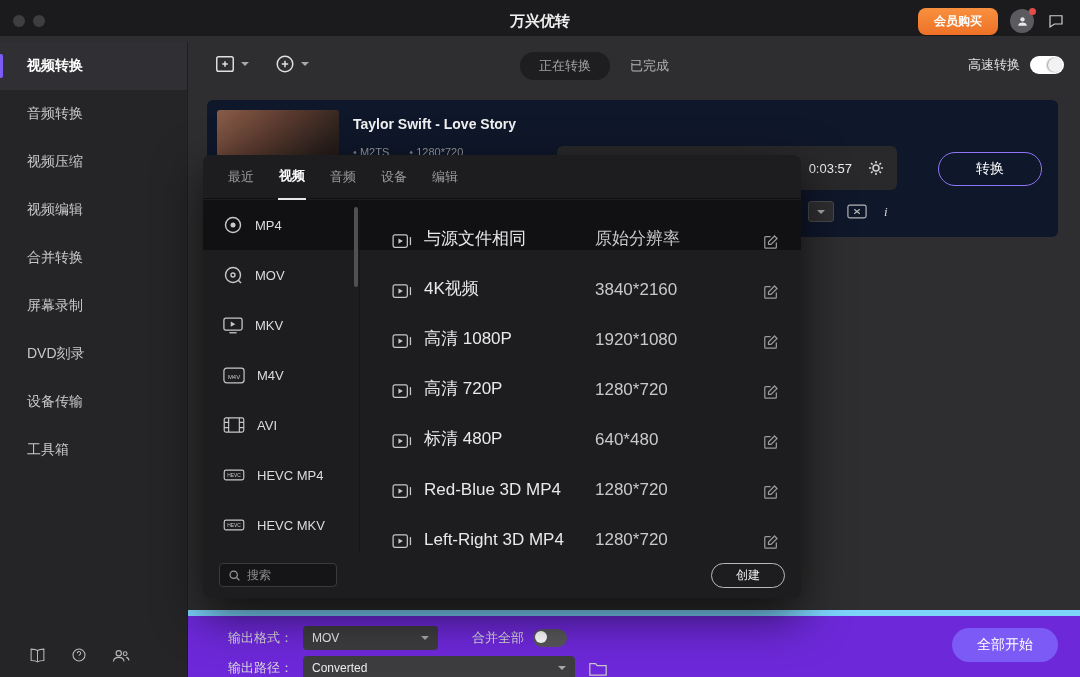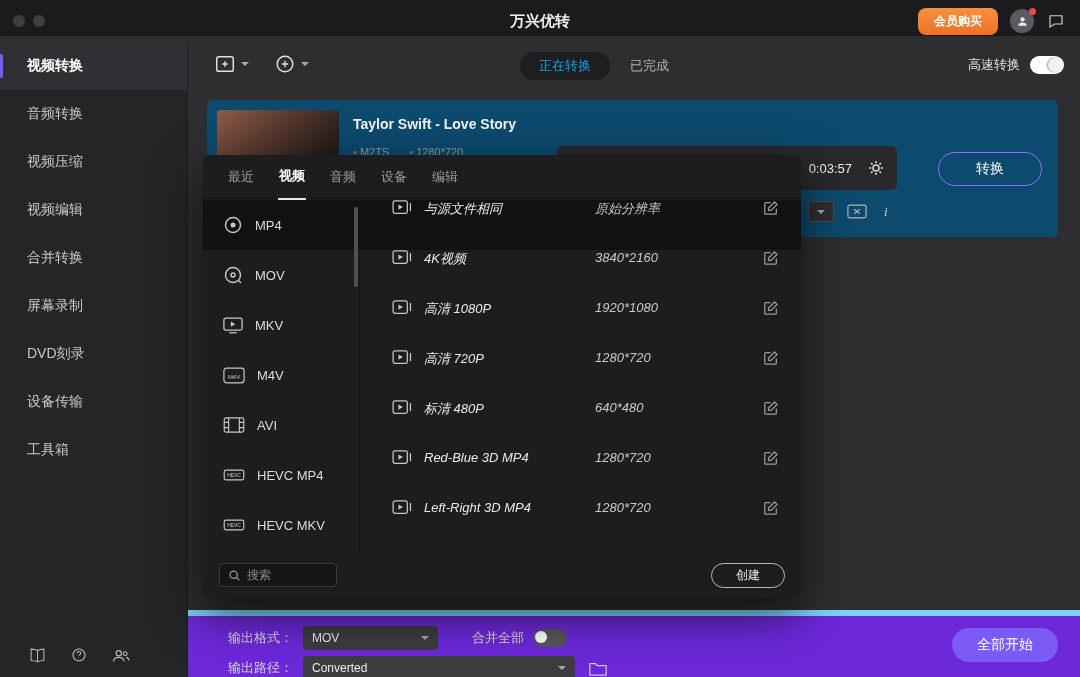--- a/index.html
+++ b/index.html
@@ -27,29 +27,29 @@
   .side-item.active::before { content:""; position:absolute; left:0; top:12px; bottom:12px; width:3px; background:#7c5af5; border-radius:0 2px 2px 0; }
   .side-bottom { position:absolute; left:0; bottom:14px; width:100%; display:flex; gap:25px; padding-left:29px; }
   .side-bottom .ic { cursor:pointer; display:flex; align-items:center; }
   
   .main { position:absolute; left:188px; top:42px; right:0; bottom:0; background:#2e2e30; }
   .src-btn { position:absolute; top:11px; display:flex; align-items:center; gap:5px; cursor:pointer; }
   .src-file { left:26px; } .src-device { left:86px; }
   .caret { width:0; height:0; border-left:4px solid transparent; border-right:4px solid transparent; border-top:4px solid #a8a8aa; }
   .segmented { position:absolute; left:332px; top:10px; display:flex; align-items:center; gap:14px; }
   .seg-tab { font-size:13px; color:#b3b3b5; padding:5px 6px; cursor:pointer; }
-  .seg-tab.active { background:#1e1e20; border-radius:14px; padding:5px 19px; color:#0ea5e9; }
+  .seg-tab.active { background:#1e1e20; border-radius:14px; padding:5px 19px; color:#a3a3a3; }
   .speed { position:absolute; right:16px; top:14px; display:flex; align-items:center; gap:10px; font-size:13px; color:#e2e2e4; }
   .toggle { width:34px; height:18px; border-radius:9px; position:relative; cursor:pointer; }
   .toggle.on  { background:#ffffff; }
   .toggle.on  .knob { position:absolute; right:2px; top:2px; width:14px; height:14px; border-radius:50%; background:#f2f2f2; box-shadow:-1px 0 2px rgba(0,0,0,.45); }
   .toggle.off { background:#57575b; }
   .toggle.off .knob { position:absolute; left:2px; top:2px; width:12px; height:12px; border-radius:50%; background:#fff; }
   
-  .card { position:absolute; left:19px; top:58px; width:851px; height:137px; background:#0c4a6e; border-radius:6px; }
+  .card { position:absolute; left:19px; top:58px; width:851px; height:137px; background:#0f172a; border-radius:6px; }
   .thumb { position:absolute; left:10px; top:10px; width:122px; height:68px; border-radius:3px;
     background:linear-gradient(135deg,#8a5c48 0%,#5a3a2f 40%,#2c211d 75%,#191413 100%); }
   .card-title { position:absolute; left:146px; top:16px; font-size:14px; font-weight:700; color:#f2f2f2; }
   .card-meta { position:absolute; left:146px; top:46px; display:flex; gap:20px; font-size:11px; color:#98989a; }
   .meta-item::before { content:"•  "; color:#7c7c7e; }
   .timebar { position:absolute; left:350px; top:46px; width:340px; height:44px; background:#29292b; border-radius:6px;
     display:flex; align-items:center; justify-content:flex-end; gap:16px; padding-right:13px; }
   .duration { font-size:13px; color:#ececee; }
   .gear { cursor:pointer; display:flex; align-items:center; }
   .convert-btn { position:absolute; right:16px; top:52px; width:104px; height:34px; border-radius:17px;
@@ -65,21 +65,21 @@
   .popup-tabs { height:44px; display:flex; align-items:center; gap:23px; padding-left:24px;
     border-bottom:1px solid #101012; font-size:13px; color:#9b9b9d; }
   .popup-tab { cursor:pointer; padding:13px 1px; }
   .popup-tab.active { color:#fff; font-weight:700; border-bottom:2px solid #e8e8ea; }
   .popup-body { position:absolute; left:0; top:45px; right:0; height:352px; display:flex; overflow:hidden; }
   .fmt-col { width:157px; position:relative; border-right:1px solid #151517; }
   .fmt-row { height:50px; display:flex; align-items:center; gap:12px; padding-left:20px; font-size:13px; color:#dcdcde; cursor:pointer; }
   .fmt-row.active { background:#111114; }
   .scroll-thumb { position:absolute; right:1px; top:7px; width:4px; height:80px; background:#505054; border-radius:2px; cursor:pointer; }
   .preset-col { flex:1; position:relative; }
-  .preset-row { height:50px; display:flex; align-items:flex-start; padding-left:32px; font-size:13px; position:relative; cursor:pointer;font-style:italic; }
+  .preset-row { height:50px; display:flex; align-items:flex-end; padding-left:32px; font-size:17px; position:relative; cursor:pointer; }
   .preset-row.active { background:#111114; }
   .preset-row .pic { width:20px; margin-right:12px; display:flex; align-items:center; }
   .preset-name { width:171px; color:#e9e9eb; }
   .preset-res { color:#c9c9cb; }
   .edit-ic { position:absolute; right:22px; cursor:pointer; display:flex; align-items:center; }
   .popup-footer { position:absolute; left:0; right:0; bottom:0; height:46px; display:flex; align-items:center;
     justify-content:space-between; padding:0 16px; }
   .search-box { width:118px; height:24px; background:#151517; border:1px solid #3a3a3d; border-radius:4px;
     display:flex; align-items:center; gap:6px; padding:0 8px; }
   .search-box input { flex:1; min-width:0; background:transparent; border:none; outline:none; color:#ddd; font-size:12px;

